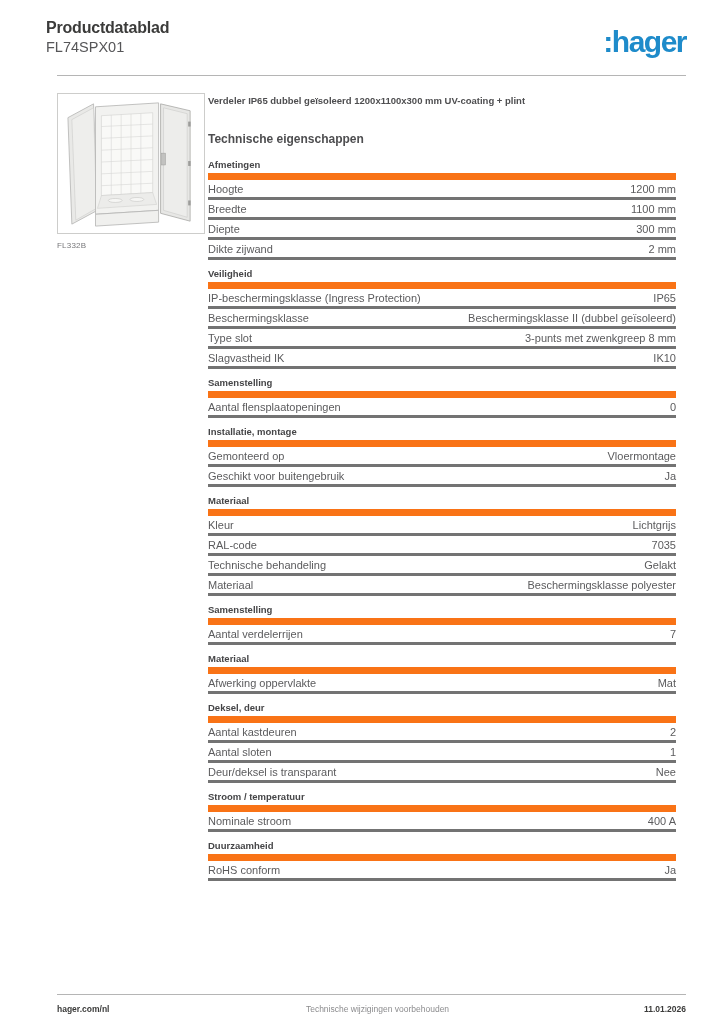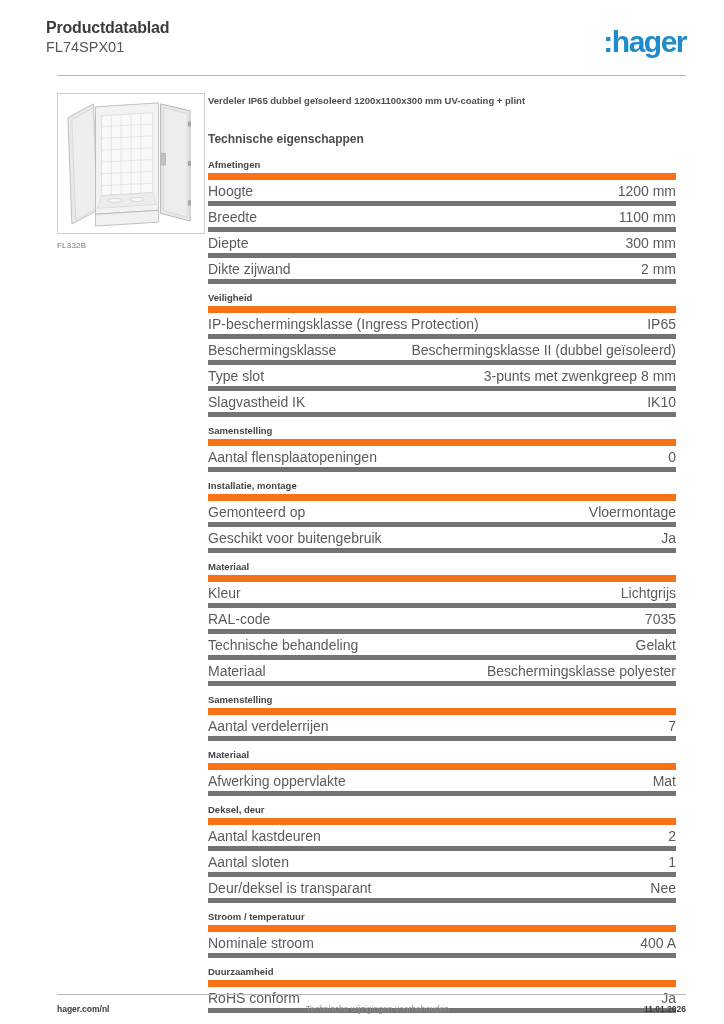--- a/index.html
+++ b/index.html
@@ -58,23 +58,23 @@
   .spec-sections { margin-top:13px; }
   .spec-section { margin-top:8px; }
   .spec-section:first-child { margin-top:0; }
   .spec-title {
     font-size:9.5px; font-weight:bold; color:#454547;
     padding-bottom:3px;
     border-bottom:7px solid #f97316;
   }
   .spec-row {
     display:flex; justify-content:space-between; align-items:baseline;
-    font-size:14px; color:#5b5b5d;
+    font-size:11px; color:#5b5b5d;
     padding:3px 0 2px 0;
-    border-bottom:5px solid #737373;
+    border-bottom:3px solid #737373;
   }
   .spec-label { white-space:nowrap; }
   .spec-value { white-space:nowrap; text-align:right; padding-left:12px; }
   
   .footer {
     position:absolute; left:57px; right:38px; top:994px;
     border-top:1px solid #b5b5b5;
     padding-top:9px;
   }
   .footer-inner {

